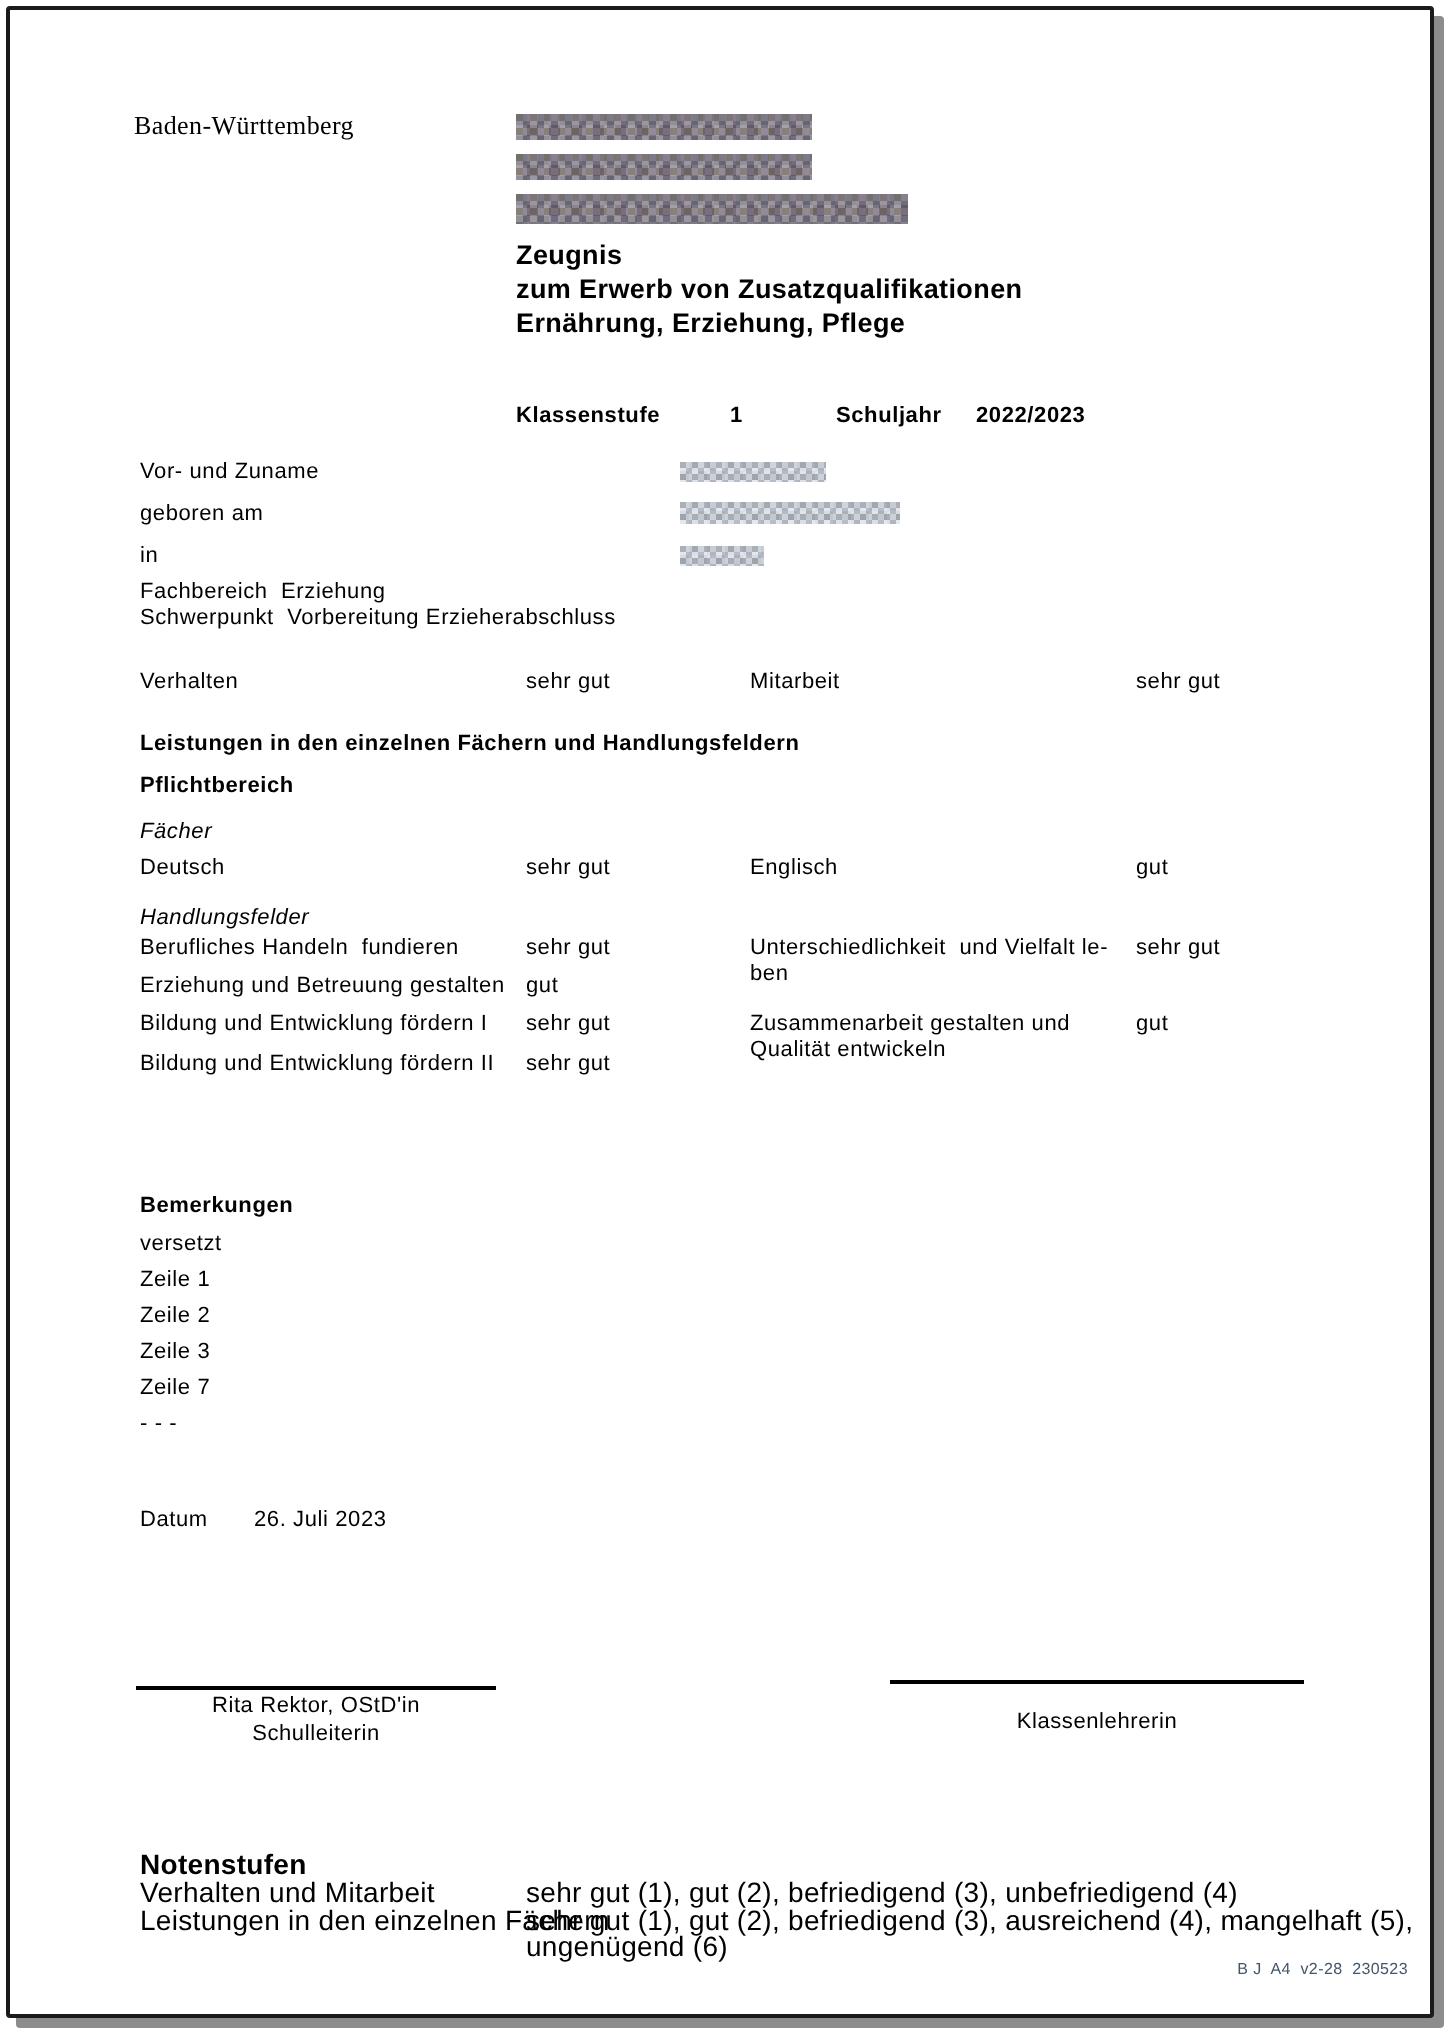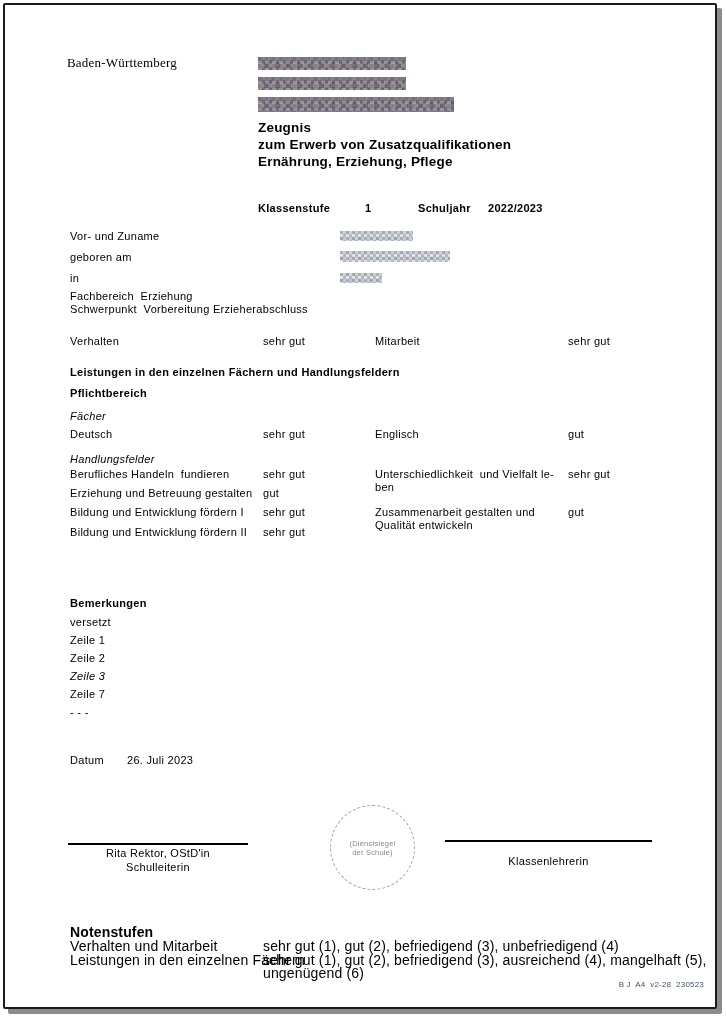--- a/index.html
+++ b/index.html
@@ -110,35 +110,31 @@
     <div class="el t" style="left:563px; top:463px;">sehr gut</div>
     <div class="el t cellw" style="left:370px; top:501px;">Zusammenarbeit gestalten und
 Qualität entwickeln</div>
     <div class="el t" style="left:563px; top:501px;">gut</div>
   </div>
 
   <div class="el t b" style="left:65px; top:592px;">Bemerkungen</div>
   <div class="el t" style="left:65px; top:611px;">versetzt</div>
   <div class="el t" style="left:65px; top:629px;">Zeile 1</div>
   <div class="el t" style="left:65px; top:647px;">Zeile 2</div>
-  <div class="el t" style="left:65px; top:665px;font-style:italic;">Zeile 3</div>
+  <div class="el t" style="left:65px; top:665px;">Zeile 3</div>
   <div class="el t" style="left:65px; top:683px;">Zeile 7</div>
   <div class="el t" style="left:65px; top:701px;">- - -</div>
 
   <div class="el t" style="left:65px; top:749px;">Datum</div>
   <div class="el t" style="left:122px; top:749px;">26. Juli 2023</div>
 
   <div class="el sigline" style="left:63px; top:838px; width:180px;"></div>
   <div class="el t sigtext" style="left:63px; top:842px; width:180px;">Rita Rektor, OStD'in</div>
   <div class="el t sigtext" style="left:63px; top:856px; width:180px;">Schulleiterin</div>
 
-  <div class="el seal" style="left:325px; top:800px;">
-    <span>(Dienstsiegel
-der Schule)</span>
-  </div>
 
   <div class="el sigline" style="left:440px; top:835px; width:207px;"></div>
   <div class="el t sigtext" style="left:440px; top:850px; width:207px;">Klassenlehrerin</div>
 
   <div class="el small b" style="left:65px; top:921px;">Notenstufen</div>
   <div>
     <div class="el small" style="left:65px; top:935px;">Verhalten und Mitarbeit</div>
     <div class="el small" style="left:258px; top:935px;">sehr gut (1), gut (2), befriedigend (3), unbefriedigend (4)</div>
   </div>
   <div>

